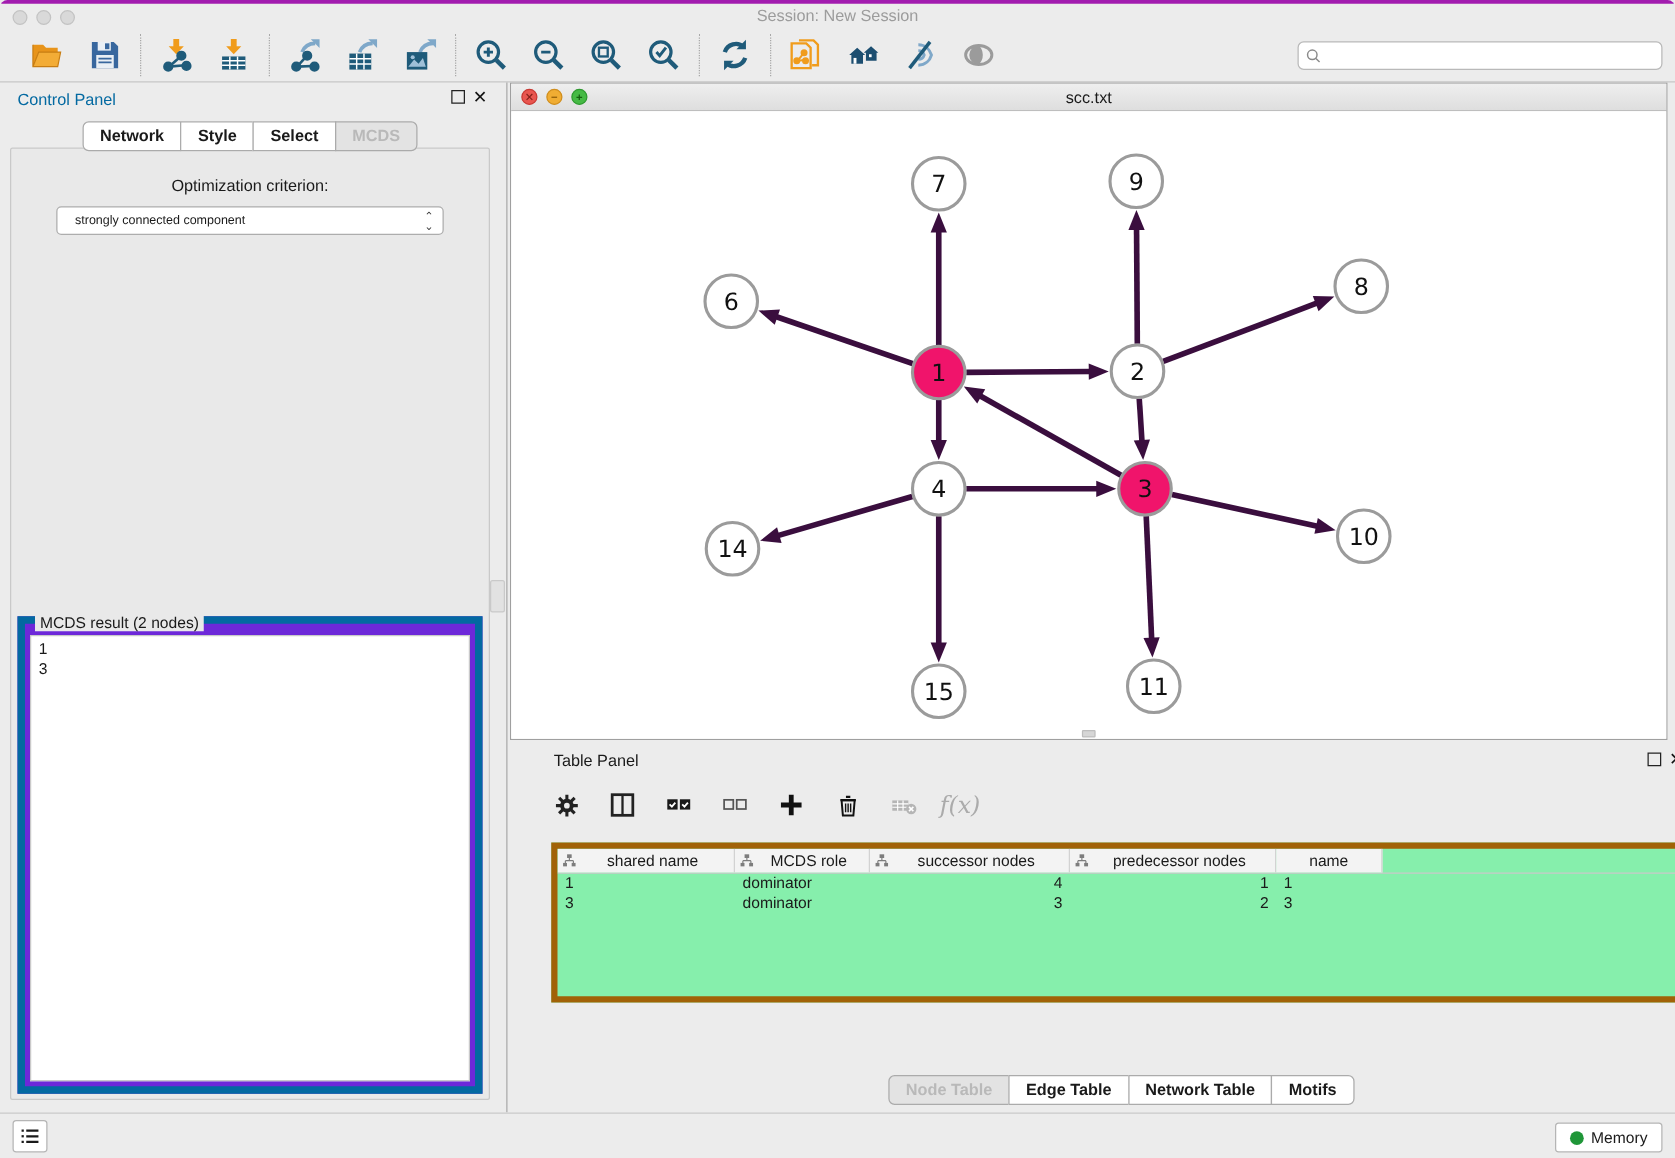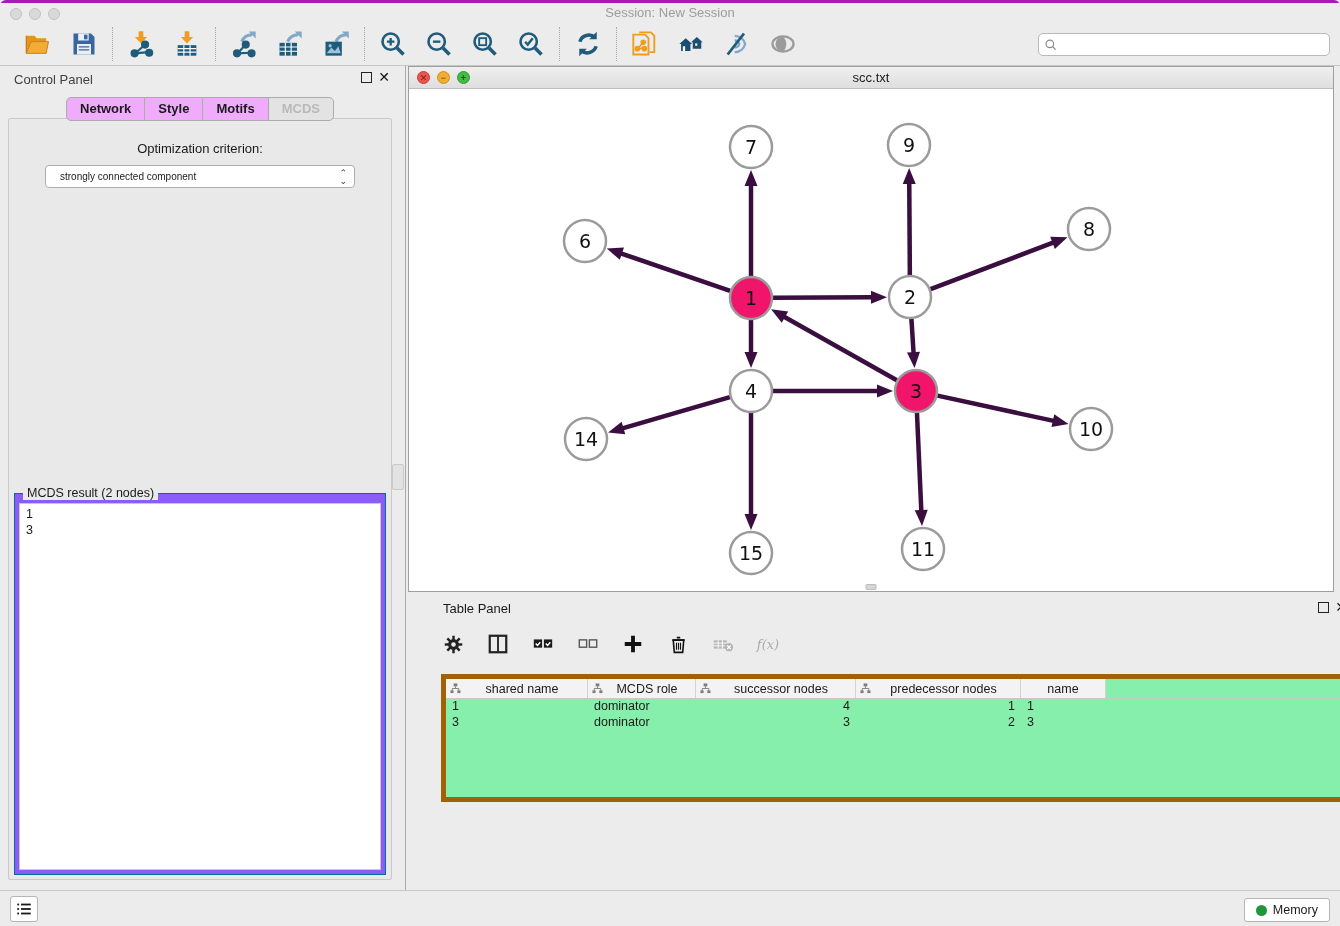--- a/index.html
+++ b/index.html
@@ -23,43 +23,43 @@
   .tb-btn { width:30px; height:30px; display:flex; align-items:center; justify-content:center; cursor:pointer; }
   .tb-btn svg { width:28px; height:28px; }
   .search-wrap { position:absolute; right:10px; top:11px; width:292px; height:23px; background:#fff;
                  border:1px solid #B9B9B9; border-radius:5px; display:flex; align-items:center; padding-left:5px; }
   .search-wrap svg { width:14px; height:14px; }
   .search-wrap input { border:none; outline:none; flex:1; height:19px; font-size:12px; background:transparent; }
 
   
   .control-panel { position:absolute; left:0; top:66px; width:400px; height:824px; }
   .cp-header { position:absolute; left:0; top:0; right:0; height:26px; }
-  .cp-header .cp-title { position:absolute; left:14px; top:6px; font-size:13px; color:#404040; }
+  .cp-header .cp-title { position:absolute; left:14px; top:6px; font-size:13px; color:#0369a1; }
   .panel-float { position:absolute; top:6px; width:11px; height:11px; border:1.5px solid #222; cursor:pointer; }
   .panel-close { position:absolute; top:3px; font-size:14px; font-weight:bold; color:#111; cursor:pointer; }
   .cp-header .panel-float { right:28px; }
   .cp-header .panel-close { right:10px; }
   .tabbar { display:flex; }
-  .tab { border:1px solid #ABABAB; background:#f0abfc; padding:3px 13px 4px; margin-left:-1px;
+  .tab { border:1px solid #ABABAB; background:#ffffff; padding:3px 13px 4px; margin-left:-1px;
          font-size:13px; font-weight:bold; color:#1a1a1a; cursor:pointer; white-space:nowrap; }
   .tab:first-child { border-radius:5px 0 0 5px; margin-left:0; }
   .tab:last-child { border-radius:0 5px 5px 0; }
   .tab.active { background:#E3E3E3; color:#B9B9B9; }
   .cp-tabs { position:absolute; top:31px; left:50%; transform:translateX(-50%); z-index:2; }
   .cp-body { position:absolute; left:8px; right:8px; top:52px; bottom:10px; background:#E9E9E9;
              border:1px solid #C9C9C9; border-radius:2px; }
   .opt-label { margin-top:22px; text-align:center; font-size:13px; }
   .criterion { position:relative; margin:9px 36px 0; height:23px; background:#fff; border:1px solid #ADADAD;
                border-radius:4px; display:flex; align-items:center; padding:0 24px 0 14px; cursor:pointer; }
   .criterion .val { flex:1; font-size:10px; }
   .criterion .stepper { position:absolute; right:7px; top:3px; font-size:9px; line-height:8px; color:#333; text-align:center; }
   .cp-buttons { display:flex; justify-content:center; gap:15px; margin-top:13px; }
   .btn { background:#fff; border:1px solid #ADADAD; border-radius:4px; padding:3px 14px 4px; font-size:13px; cursor:pointer; }
   .mcds-fieldset { position:absolute; left:5px; right:5px; top:374px; bottom:4px;
-                   border:1px solid #0369a1; background:#8b5cf6; }
+                   border:6px solid #0369a1; background:#6d28d9; }
   .mcds-legend { position:absolute; left:8px; top:-8px; background:#E9E9E9; padding:0 4px; font-size:12.5px; }
   .mcds-list { position:absolute; left:4px; right:4px; top:9px; bottom:4px; background:#fff;
                border:1px solid #C9C9C9; font-size:12.5px; line-height:16px; padding:2px 6px; white-space:pre-line; }
   .mcds-scroll { position:absolute; right:0; top:0; bottom:0; width:11px; background:#F0F0F0; border-left:1px solid #E0E0E0; }
 
   
   .v-splitter { position:absolute; left:400px; top:66px; width:8px; height:824px; }
   .v-splitter .line { position:absolute; right:2px; top:0; bottom:0; width:1px; background:#A9A9A9; }
   .v-grip { position:absolute; left:-8px; top:398px; width:12px; height:26px; background:#E2E2E2;
             border:1px solid #C9C9C9; border-radius:2px; }
@@ -81,21 +81,21 @@
             background:#D6D6D6; border:1px solid #BDBDBD; border-radius:1px; }
 
   
   .table-panel { position:absolute; left:431px; top:596px; width:932px; height:294px; }
   .tp-header { position:absolute; left:0; top:0; right:6px; height:24px; }
   .tp-header .tp-title { position:absolute; left:12px; top:5px; }
   .tp-header .panel-float { right:28px; }
   .tp-header .panel-close { right:10px; }
   .tp-toolbar { position:absolute; left:10px; top:28px; height:40px; display:flex; align-items:center; gap:21px; }
   .tp-tool { width:24px; height:24px; display:flex; align-items:center; justify-content:center; cursor:pointer; }
-  .fx-label { font-family:"DejaVu Serif",serif; font-style:italic; font-size:13px; color:#ABABAB; }
+  .fx-label { font-family:"DejaVu Serif",serif; font-style:italic; font-size:19px; color:#ABABAB; }
   .table-box { position:absolute; left:10px; right:6px; top:78px; height:128px; background:#86efac;
                border:5px solid #a16207; overflow:hidden; }
   .thead { display:flex; height:20px; border-bottom:1px solid #C9C9C9; }
   .th { background:#F3F3F3; border-right:1px solid #D2D2D2; display:flex; align-items:center;
         font-size:12.5px; padding:0 4px; cursor:pointer; }
   .th .th-label { flex:1; text-align:center; }
   .th svg { width:11px; height:11px; flex:0 0 auto; }
   .trow { display:flex; height:16px; font-size:12.5px; cursor:default; }
   .td { padding:0 6px; overflow:hidden; white-space:nowrap; }
   .tbl-scroll { position:absolute; right:0; top:0; bottom:0; width:11px; background:#F6F6F6; border-left:1px solid #E3E3E3; }
@@ -292,21 +292,21 @@
 
   <div class="control-panel">
     <div class="cp-header">
       <span class="cp-title">Control Panel</span>
       <span class="panel-float"></span>
       <span class="panel-close">✕</span>
     </div>
     <div class="cp-tabs tabbar" id="cp-tabs">
         <div class="tab">Network</div>
         <div class="tab">Style</div>
-        <div class="tab">Motifs</div>
+        <div class="tab">Select</div>
         <div class="tab active">MCDS</div>
       </div>
     <div class="cp-body">
       <div class="opt-label">Optimization criterion:</div>
       <div class="criterion">
         <span class="val">strongly connected component</span>
         <span class="stepper">⌃<br>⌄</span>
       </div>
       <div class="mcds-fieldset">
         <span class="mcds-legend">MCDS result (2 nodes)</span>
@@ -528,20 +528,26 @@
           <div class="trow">
             <div class="td" style="width: 142px; text-align: left;">3</div>
             <div class="td" style="width: 108px; text-align: left;">dominator</div>
             <div class="td" style="width: 160px; text-align: right;">3</div>
             <div class="td" style="width: 165px; text-align: right;">2</div>
             <div class="td" style="width: 85px; text-align: left;">3</div>
           </div>
         </div>
       <div class="tbl-scroll"></div>
     </div>
+    <div class="tp-tabs tabbar" id="tp-tabs">
+        <div class="tab active">Node Table</div>
+        <div class="tab">Edge Table</div>
+        <div class="tab">Network Table</div>
+        <div class="tab">Motifs</div>
+      </div>
   </div>
 
   <div class="statusbar">
     <div class="list-btn">
       <svg viewBox="0 0 24 24" width="18" height="18">
           <g stroke="#1a1a1a" stroke-width="2.4">
             <line x1="8" y1="6" x2="21" y2="6"></line>
             <line x1="8" y1="12" x2="21" y2="12"></line>
             <line x1="8" y1="18" x2="21" y2="18"></line>
           </g>

